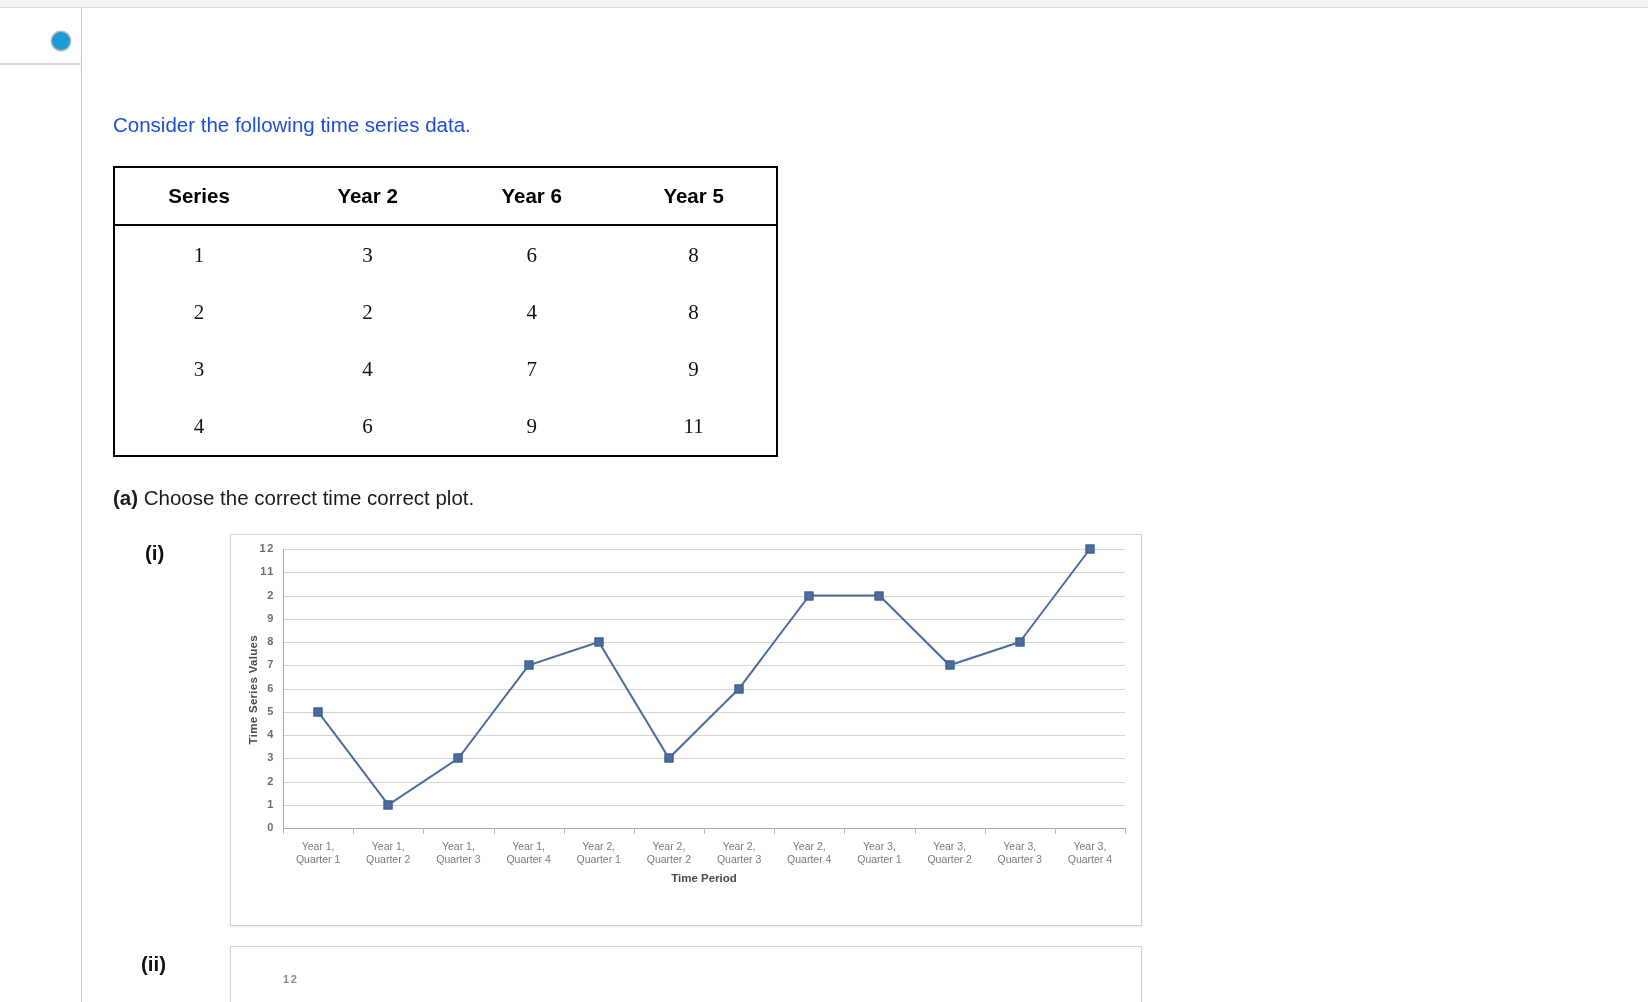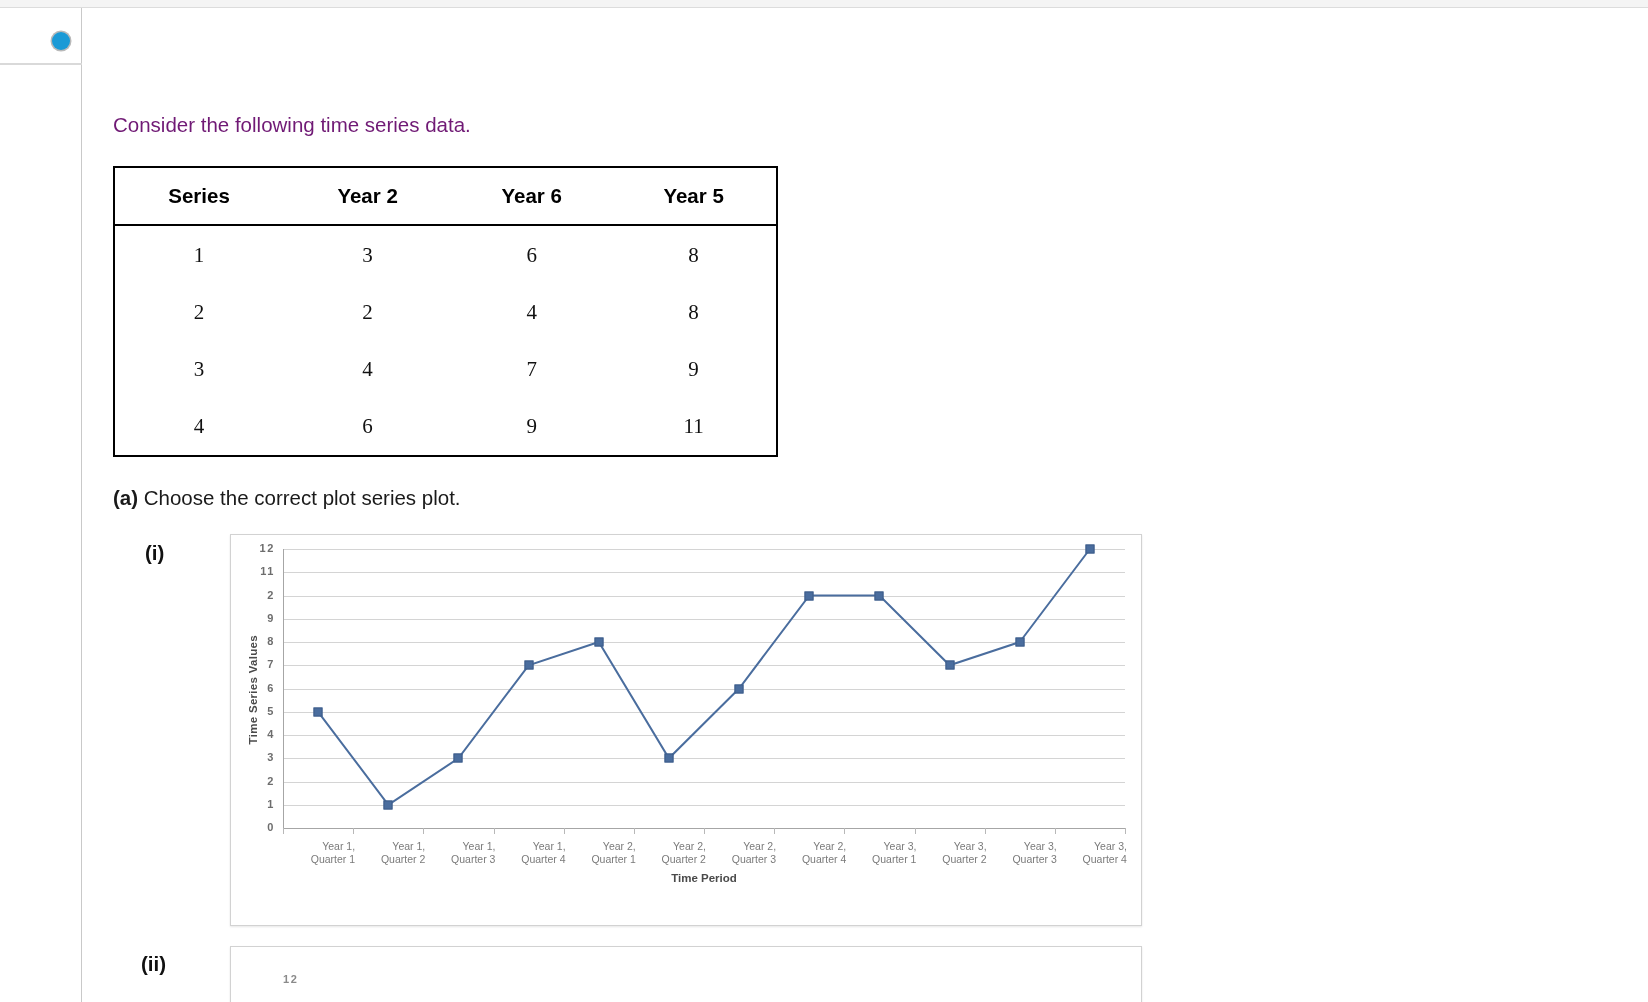--- a/index.html
+++ b/index.html
@@ -86,21 +86,21 @@
     justify-content: center;
     text-shadow: 0 1px 1px rgba(0,0,0,.3);
     letter-spacing: .2px;
   }
 
   
   #prompt {
     position: absolute;
     left: 30px; top: 105px;
     font-size: 20.5px;
-    color: #701a75;
+    color: #1d4ed8;
   }
 
   
   #data-table {
     position: absolute;
     left: 30px; top: 158px;
     width: 665px;
     border: 2px solid #000000;
     border-collapse: collapse;
     background: #ffffff;
@@ -201,21 +201,21 @@
     position: absolute;
     background: #a6a6a6;
   }
   .x-tick-mark {
     position: absolute;
     width: 0;
     border-left: 1px solid #b8b8b8;
   }
   .x-label {
     position: absolute;
-    text-align: right;
+    text-align: center;
     font-size: 10.5px;
     line-height: 13px;
     color: #7a7a7a;
     width: 74px;
   }
   .x-title {
     position: absolute;
     font-size: 11.5px;
     font-weight: bold;
     color: #4a4a4a;
@@ -293,21 +293,21 @@
         <td>4</td>
         <td>6</td>
         <td>9</td>
         <td>11</td>
       </tr>
     </tbody>
   </table>
 
   <div id="part-a">
     <span class="lbl">(a)</span>
-    <span>Choose the correct plot series plot.</span>
+    <span>Choose the correct time correct plot.</span>
   </div>
 
   <div id="opt-i-label">(i)</div>
 
   <div id="chart-box-i">
     <div class="chart-inner" id="chart-i-inner">
         <div class="y-title">Time Series Values</div>
         <div class="gridline" style="left: 52px; width: 842px; top: 293px; border-top-color: rgb(166, 166, 166);"></div>
         <div class="y-tick" style="left: 18px; top: 286px;">0</div>
         <div class="gridline" style="left: 52px; width: 842px; top: 269.75px;"></div>

